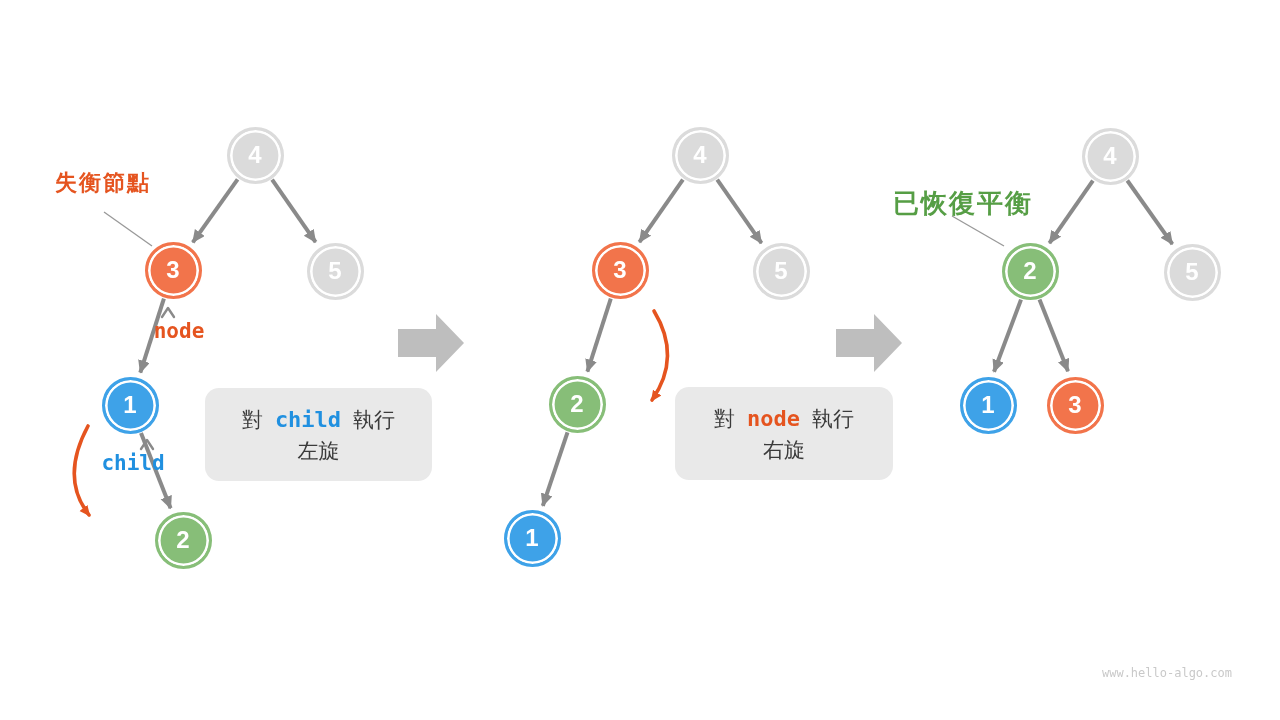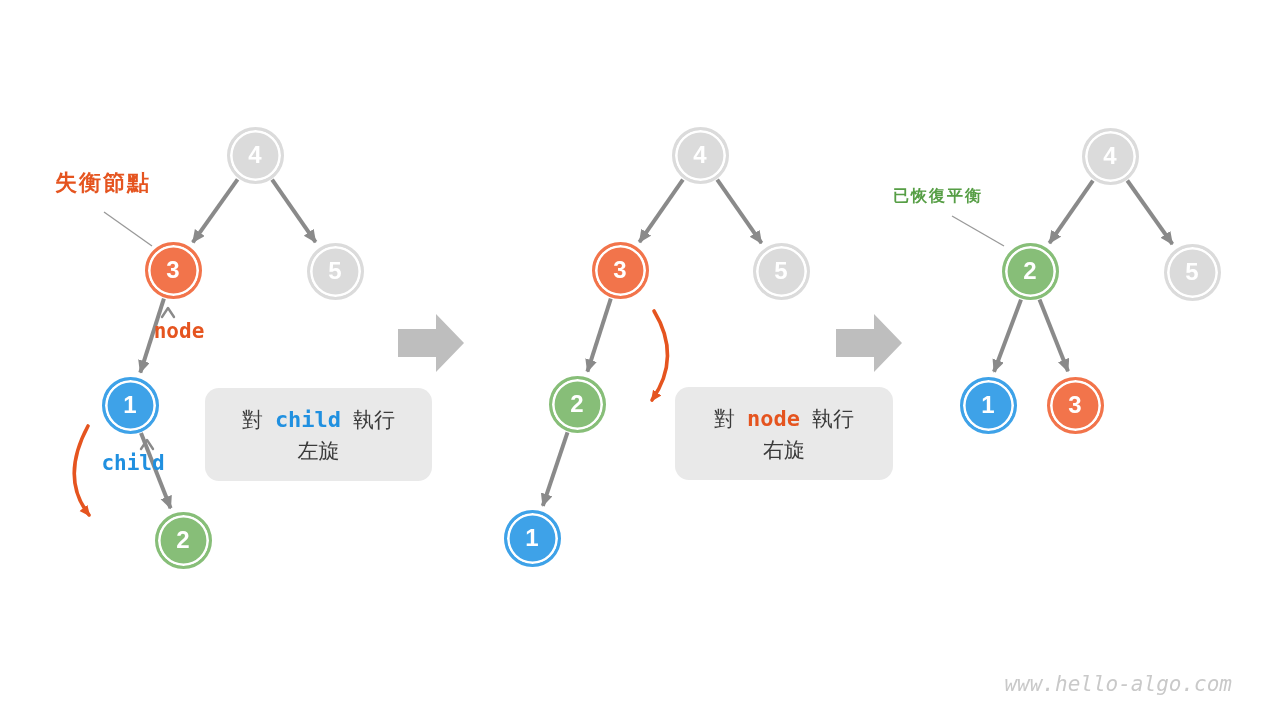--- a/index.html
+++ b/index.html
@@ -28,21 +28,21 @@
     color:#ffffff; font-weight:bold; font-size:24px;
   }
   .n-orange { --c:var(--node-orange); }
   .n-blue   { --c:var(--node-blue); }
   .n-green  { --c:var(--node-green); }
   .n-gray   { --c:var(--node-gray); }
 
   
   .lbl { position:absolute; font-weight:bold; white-space:nowrap; }
   .lbl-unbalanced { left:55px;  top:168px; font-size:22px; letter-spacing:2px; color:var(--accent-orange); }
-  .lbl-rebalanced { left:893px; top:186px; font-size:16px; letter-spacing:2px; color:var(--accent-green); }
+  .lbl-rebalanced { left:893px; top:186px; font-size:26px; letter-spacing:2px; color:var(--accent-green); }
   .lbl-node  { left:179px; top:319px; transform:translateX(-50%); font-family:"DejaVu Sans Mono","Liberation Mono",monospace; font-size:21px; color:var(--accent-orange); }
   .lbl-child { left:133px; top:451px; transform:translateX(-50%); font-family:"DejaVu Sans Mono","Liberation Mono",monospace; font-size:21px; color:var(--accent-blue); }
 
   
   .stepbox {
     position:absolute; box-sizing:border-box; border-radius:14px;
     background:var(--box-bg); color:var(--box-text);
     display:flex; flex-direction:column; align-items:center; justify-content:center;
     font-size:21px; line-height:31px;
   }
@@ -51,23 +51,23 @@
     font-family:"DejaVu Sans Mono","Liberation Mono",monospace;
     font-weight:bold; font-size:22px;
   }
   .stepbox .code.blue   { color:var(--accent-blue); }
   .stepbox .code.orange { color:var(--accent-orange); }
   .stepbox .action { font-weight:normal; }
   #stepbox-1 { left:205px; top:388px; width:227px; height:93px; }
   #stepbox-2 { left:675px; top:387px; width:218px; height:93px; }
 
   .watermark {
-    position:absolute; right:48px; bottom:24px;
+    position:absolute; right:48px; bottom:40px;
     font-family:"DejaVu Sans Mono","Liberation Mono",monospace;
-    font-size:21px; color:var(--watermark-gray);font-style:italic;
+    font-size:12px; color:var(--watermark-gray);
   }
 </style>
 </head>
 <body>
 
 <div id="canvas">
 
   <svg id="lines" viewBox="0 0 1280 720">
     <defs>
       <marker id="ah-gray" markerUnits="userSpaceOnUse" markerWidth="16" markerHeight="14" refX="12" refY="6" orient="auto">

